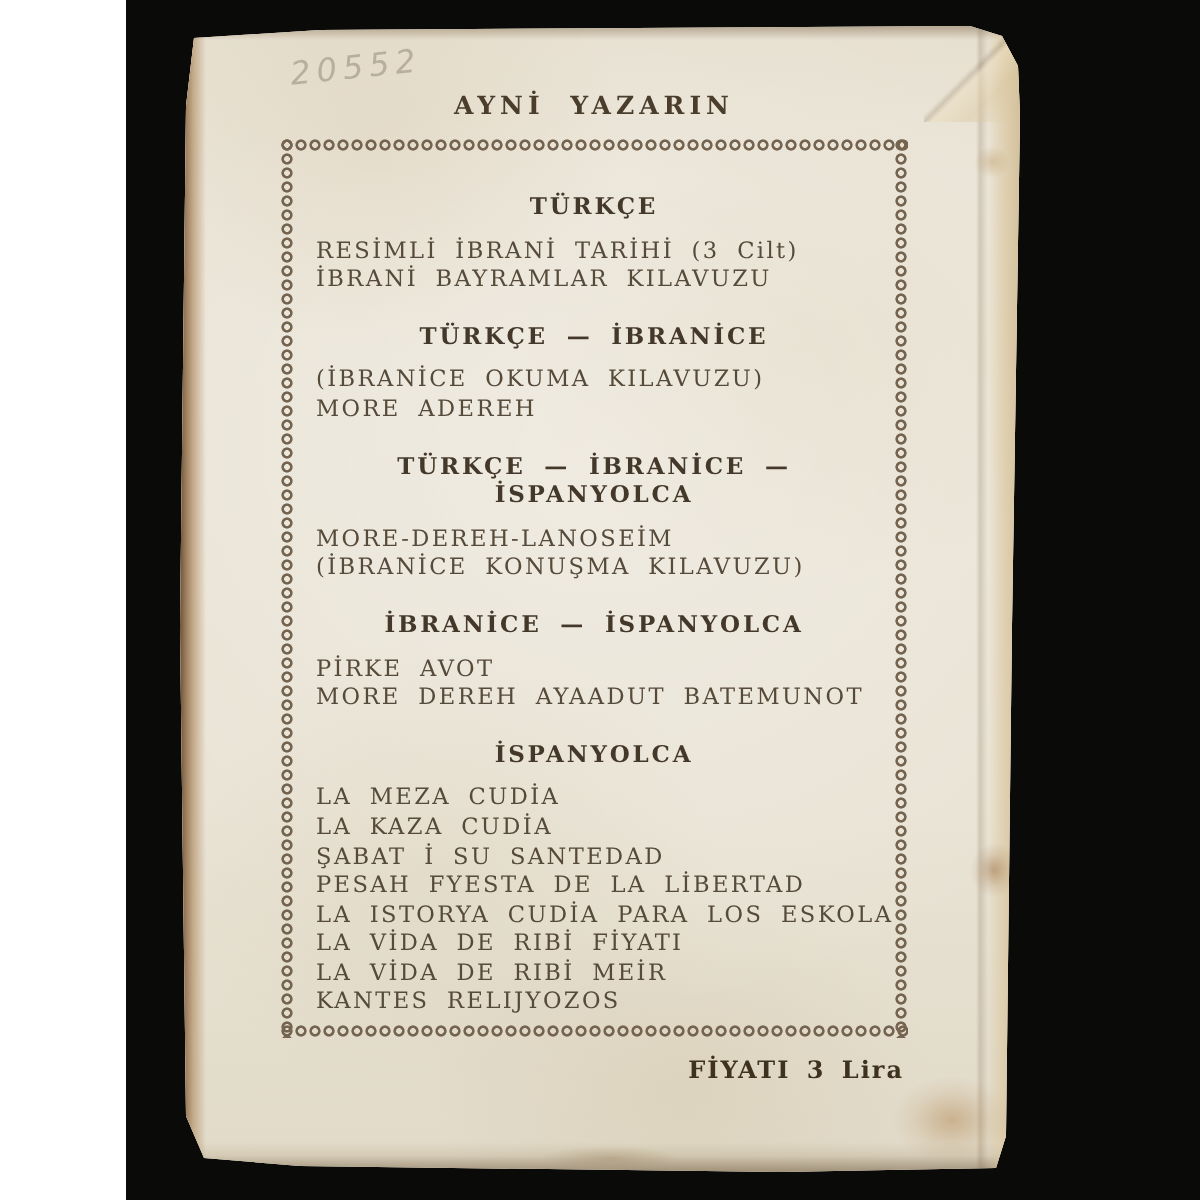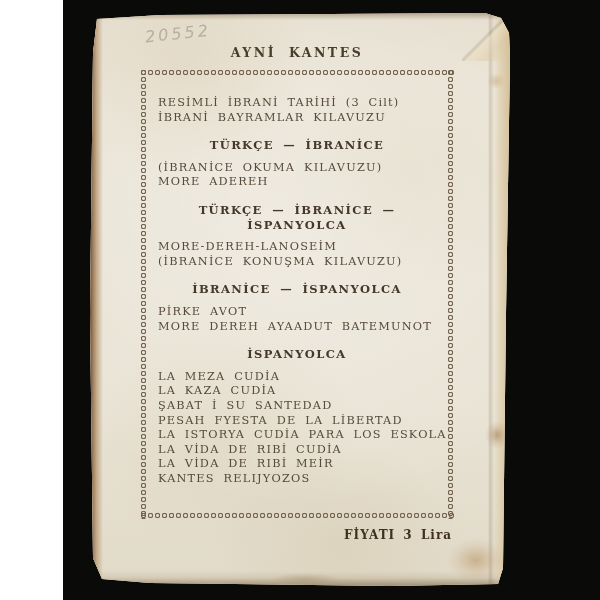--- a/index.html
+++ b/index.html
@@ -85,31 +85,32 @@
     <div class="edge-bottom"></div>
     <div class="fold-right"></div>
     <div class="corner-bend"></div>
     <div class="stain stain-1"></div>
     <div class="stain stain-2"></div>
     <div class="stain stain-3"></div>
     <div class="stain stain-4"></div>
 
     <div class="pencil">20552</div>
 
-    <div class="author">AYNİ KANTES</div>
+    <div class="author">AYNİ YAZARIN</div>
 
     <div class="frame">
       <div class="orn h top"></div>
       <div class="orn h bot"></div>
       <div class="orn v lft"></div>
       <div class="orn v rgt"></div>
 
       <div class="content">
 
         <div class="sec">
+          <div class="sec-heading">TÜRKÇE</div>
           <div class="book-line">RESİMLİ İBRANİ TARİHİ  (3 Cilt)</div>
           <div class="book-line">İBRANİ BAYRAMLAR KILAVUZU</div>
         </div>
 
         <div class="sec">
           <div class="sec-heading">TÜRKÇE — İBRANİCE</div>
           <div class="book-line">(İBRANİCE OKUMA KILAVUZU)</div>
           <div class="book-line">MORE ADEREH</div>
         </div>
 
@@ -125,21 +126,21 @@
           <div class="book-line">MORE DEREH AYAADUT BATEMUNOT</div>
         </div>
 
         <div class="sec">
           <div class="sec-heading">İSPANYOLCA</div>
           <div class="book-line">LA MEZA CUDİA</div>
           <div class="book-line">LA KAZA CUDİA</div>
           <div class="book-line">ŞABAT İ SU SANTEDAD</div>
           <div class="book-line">PESAH FYESTA DE LA LİBERTAD</div>
           <div class="book-line">LA ISTORYA CUDİA PARA LOS ESKOLARYOS (3 cilt)</div>
-          <div class="book-line">LA VİDA DE RIBİ CUDİA</div>
+          <div class="book-line">LA VİDA DE RIBİ FİYATI</div>
           <div class="book-line">LA VİDA DE RIBİ MEİR</div>
           <div class="book-line">KANTES RELIJYOZOS</div>
 
         </div>
 
       </div>
     </div>
 
     <div class="price">FİYATI 3 Lira</div>
   </div>

